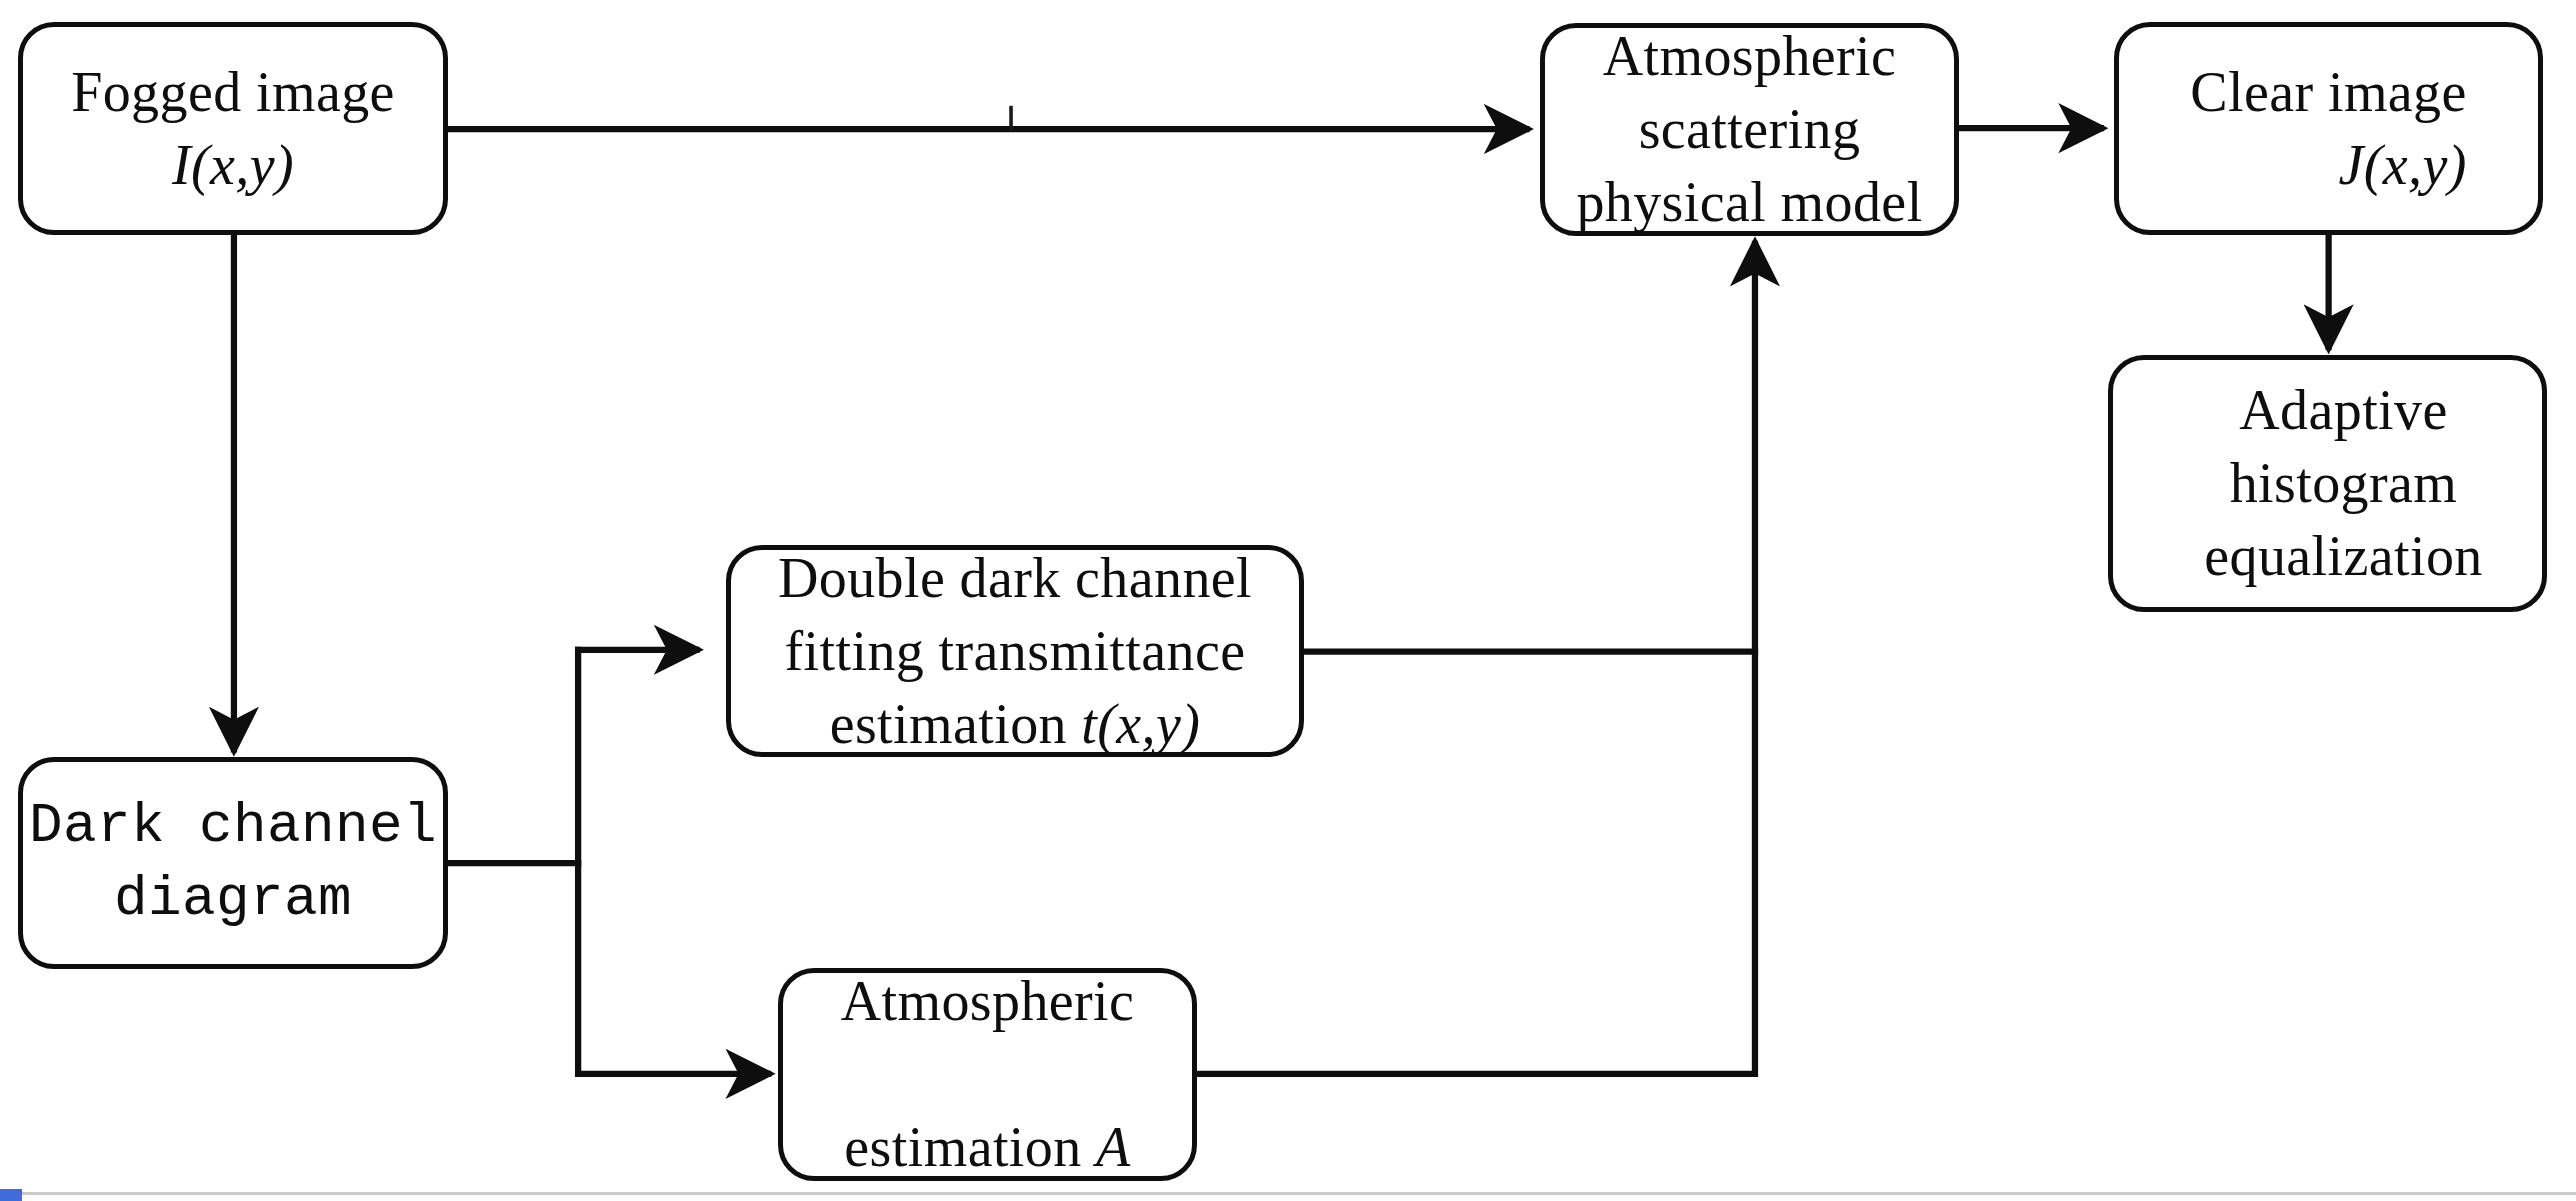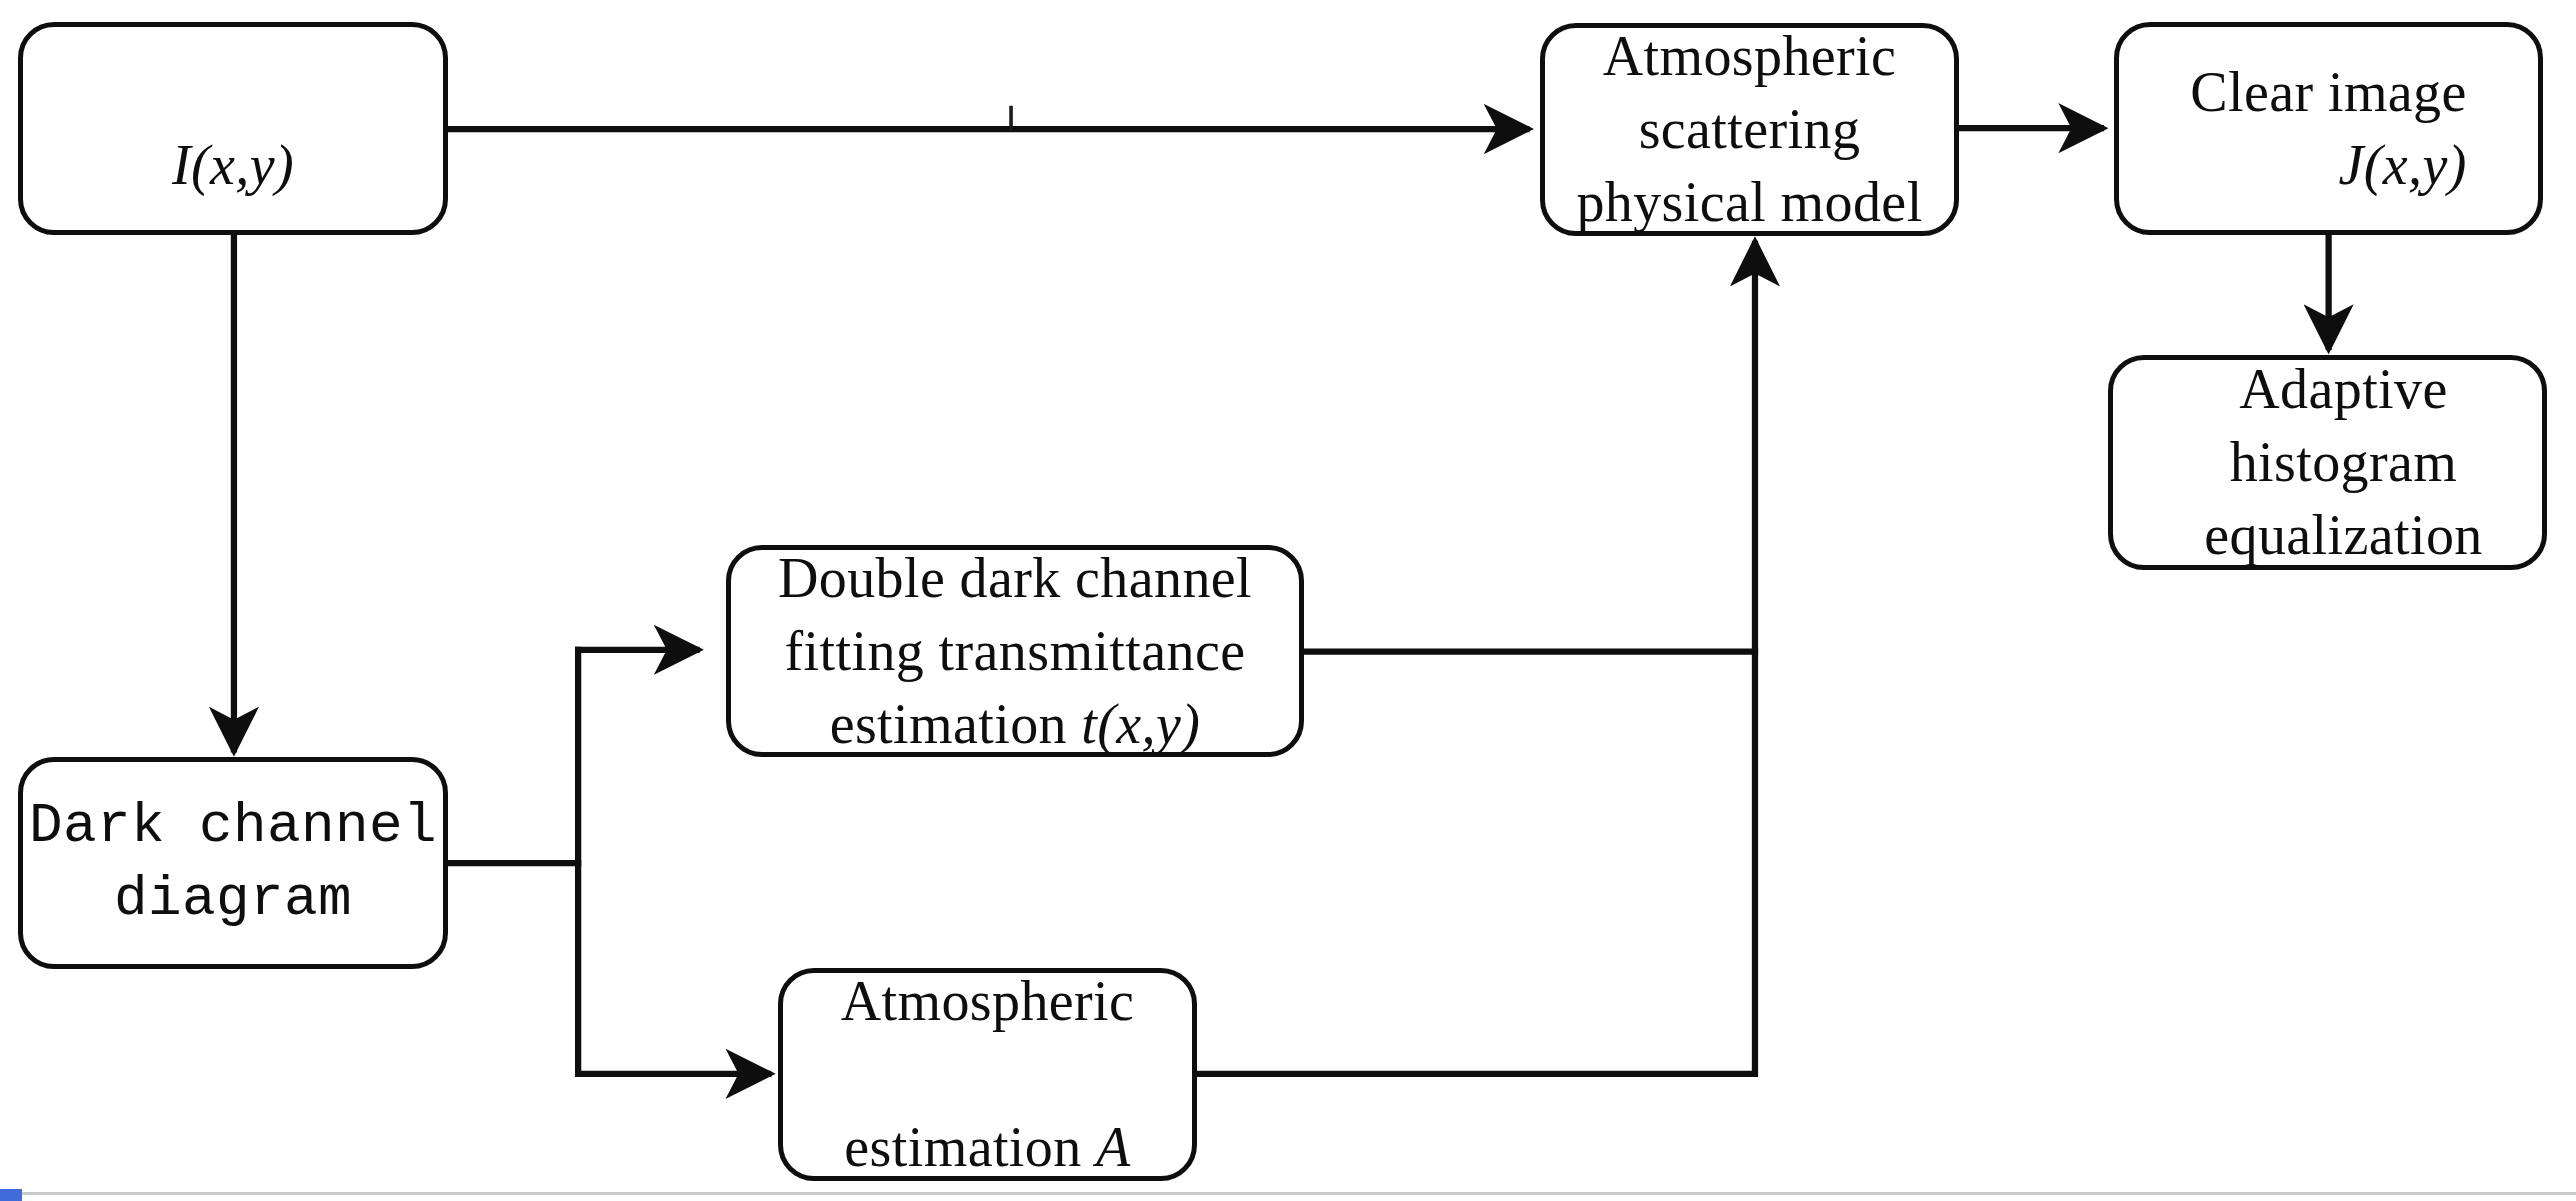--- a/index.html
+++ b/index.html
@@ -32,21 +32,21 @@
     color:#0e0e0e;
     font-size:56px;
     line-height:73px;
     letter-spacing:0.4px;
   }
   .node .txt{ display:block; }
   
   #n-fogged        { left:18px;   top:22.4px;   width:430px; height:213px; }
   #n-scattering    { left:1540px; top:23px;   width:419px; height:213px; }
   #n-clear         { left:2114px; top:22.4px;   width:429px; height:213px;text-align:right; }
-  #n-adaptive      { left:2108px; top:355px;  width:439px; height:215px;padding-left:32px; }
+  #n-adaptive      { left:2108px; top:355px;  width:439px; height:257px;padding-left:32px; }
   #n-transmittance { left:726px;  top:545px;  width:578px; height:212px; }
   #n-darkchannel   { left:18px;   top:757px;  width:430px; height:212px;font-family:Liberation Mono, monospace; }
   #n-atmoslight    { left:778px;  top:968px; width:419px; height:213px; }
 
   .hairline{
     position:absolute;
     left:0; top:1192px;
     width:2576px; height:2.7px;
     background:#c9c9c9;
   }
@@ -86,21 +86,21 @@
 
     <path d="M645 1198 L857 1198" stroke="#0e0e0e" stroke-width="7" fill="none" stroke-linecap="square" marker-end="url(#arrow)"></path>
 
     <path d="M1433 727 L1958 727" stroke="#0e0e0e" stroke-width="7" fill="none" stroke-linecap="square"></path>
 
     <path d="M1335 1198 L1958 1198 L1958 272" stroke="#0e0e0e" stroke-width="7" fill="none" stroke-linecap="square" stroke-linejoin="miter" marker-end="url(#arrow)"></path>
   </svg>
 
   <div class="node" id="n-fogged">
     <span class="txt">
-      <br>
+      <span>Fogged image</span><br>
       <i>I(x,y)</i>
     </span>
   </div>
 
   <div class="node" id="n-scattering">
     <span class="txt">
       <span>Atmospheric</span><br>
       <span>scattering</span><br>
       <span>physical model</span>
     </span>

